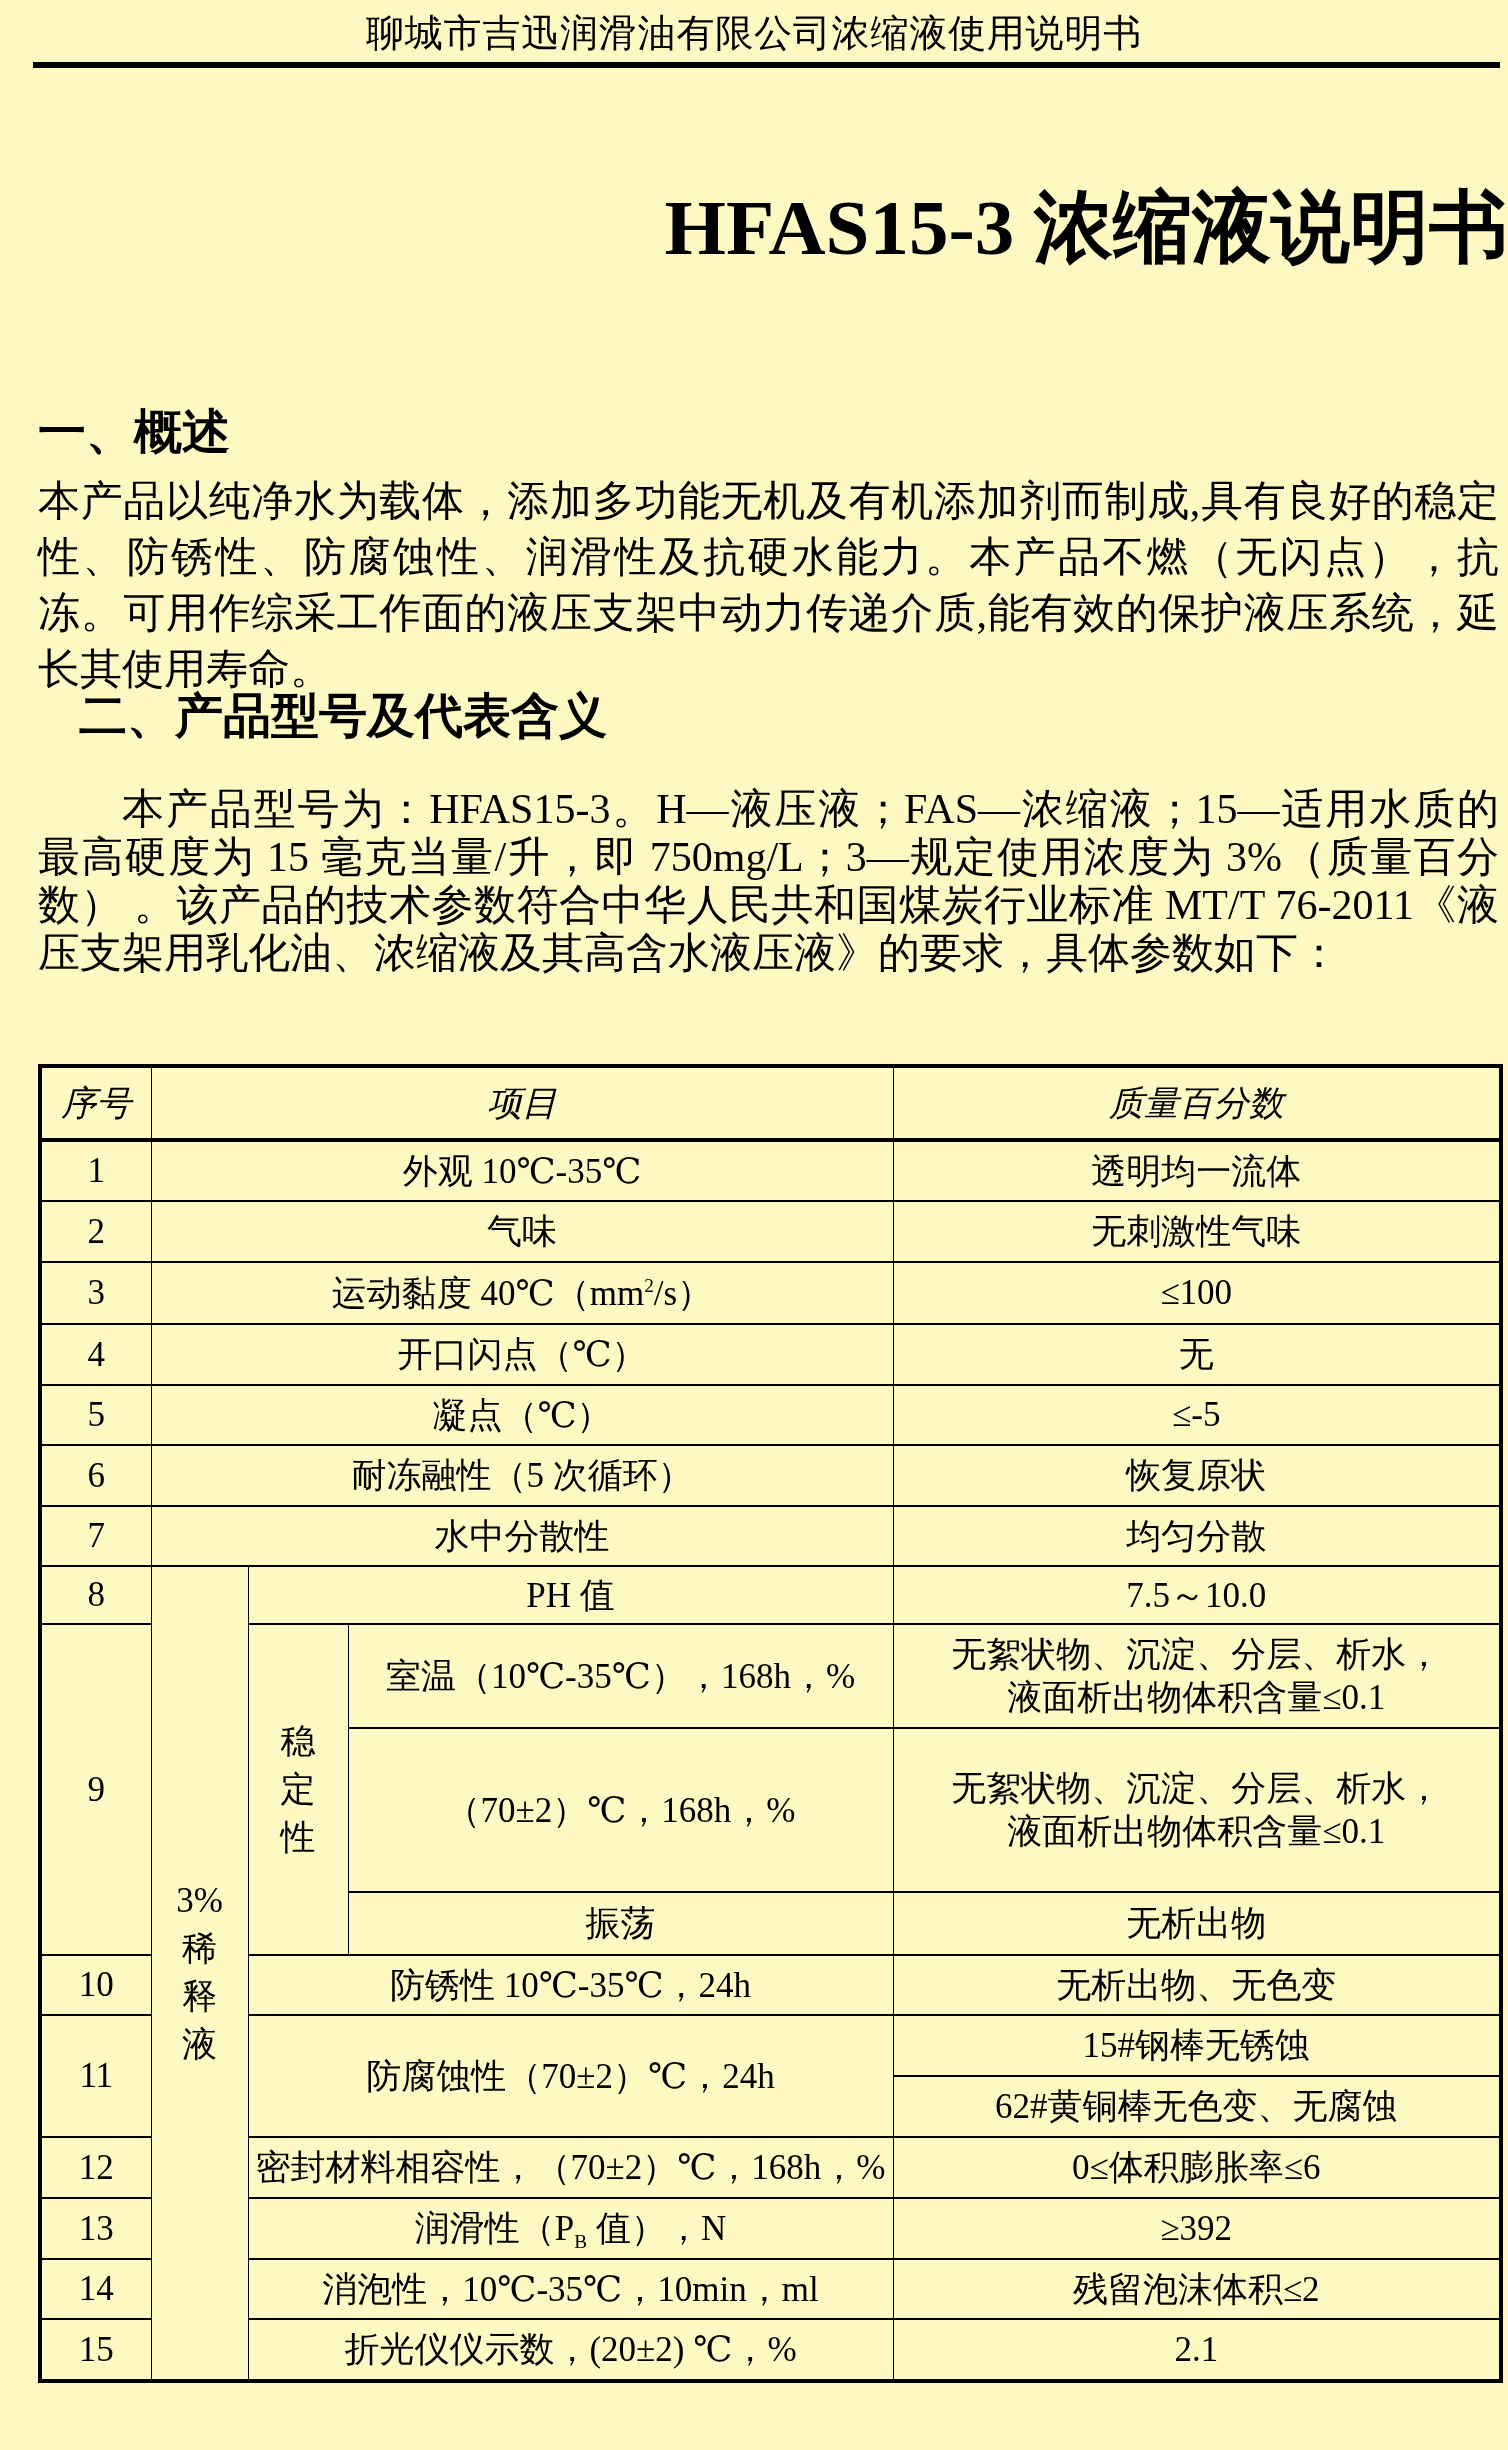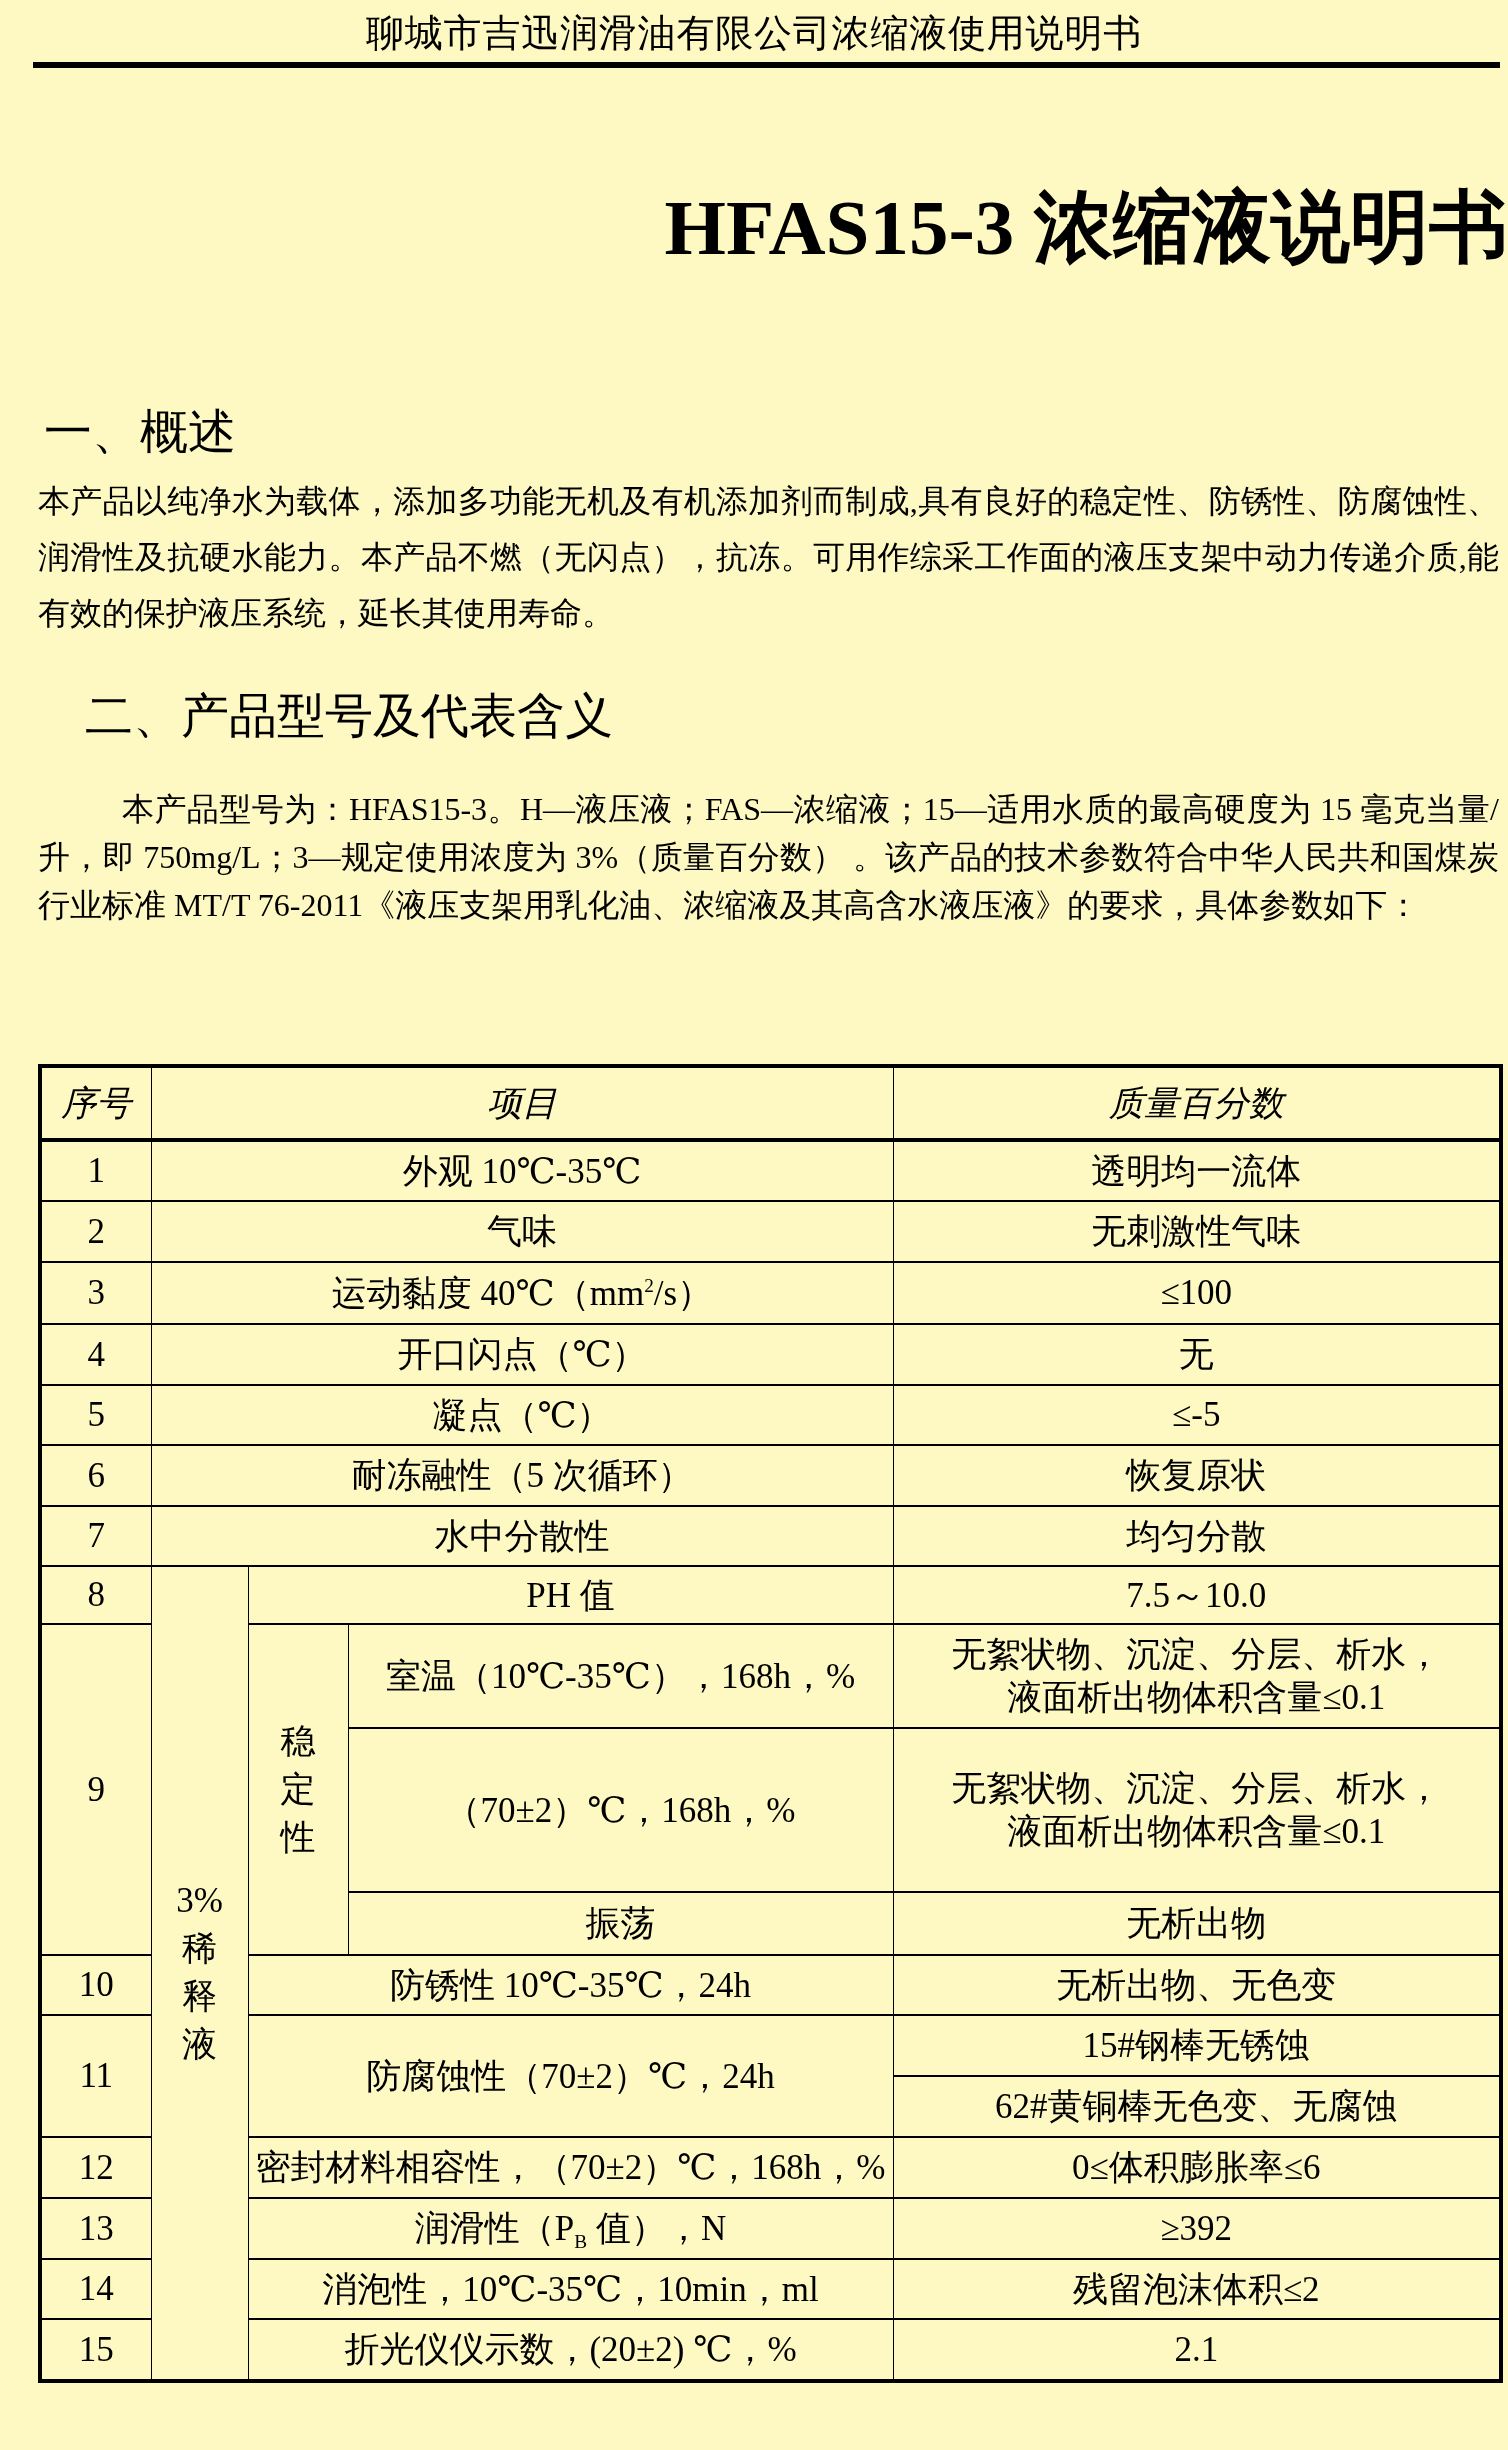--- a/index.html
+++ b/index.html
@@ -18,28 +18,28 @@
   }
   .header-rule{
     position:absolute;top:62px;left:33px;width:1467px;height:5.8px;
     background:#000;
   }
   .doc-title{
     position:absolute;top:182px;left:0;width:100%;
     text-align:right;font-size:79px;line-height:92px;font-weight:bold;
   }
   .sec-heading{
-    position:absolute;left:44px;
-    font-size:48px;line-height:58px;font-weight:normal;
+    position:absolute;left:38px;
+    font-size:48px;line-height:58px;font-weight:bold;
   }
   .sec-heading.h1{top:403px;}
   .sec-heading.h2{top:687px;margin-left:41px;}
   .para{
     position:absolute;left:38px;width:1461px;
-    font-size:32px;text-align:justify;text-justify:inter-ideograph;
+    font-size:42px;text-align:justify;text-justify:inter-ideograph;
   }
   .para.p1{top:473px;line-height:56px;}
   .para.p2{top:785px;line-height:48px;text-indent:84px;}
 
   table.spec{
     position:absolute;top:1064px;left:38px;
     width:1461px;
     border-collapse:collapse;table-layout:fixed;
     font-size:35px;
     border:4.2px solid #000;

